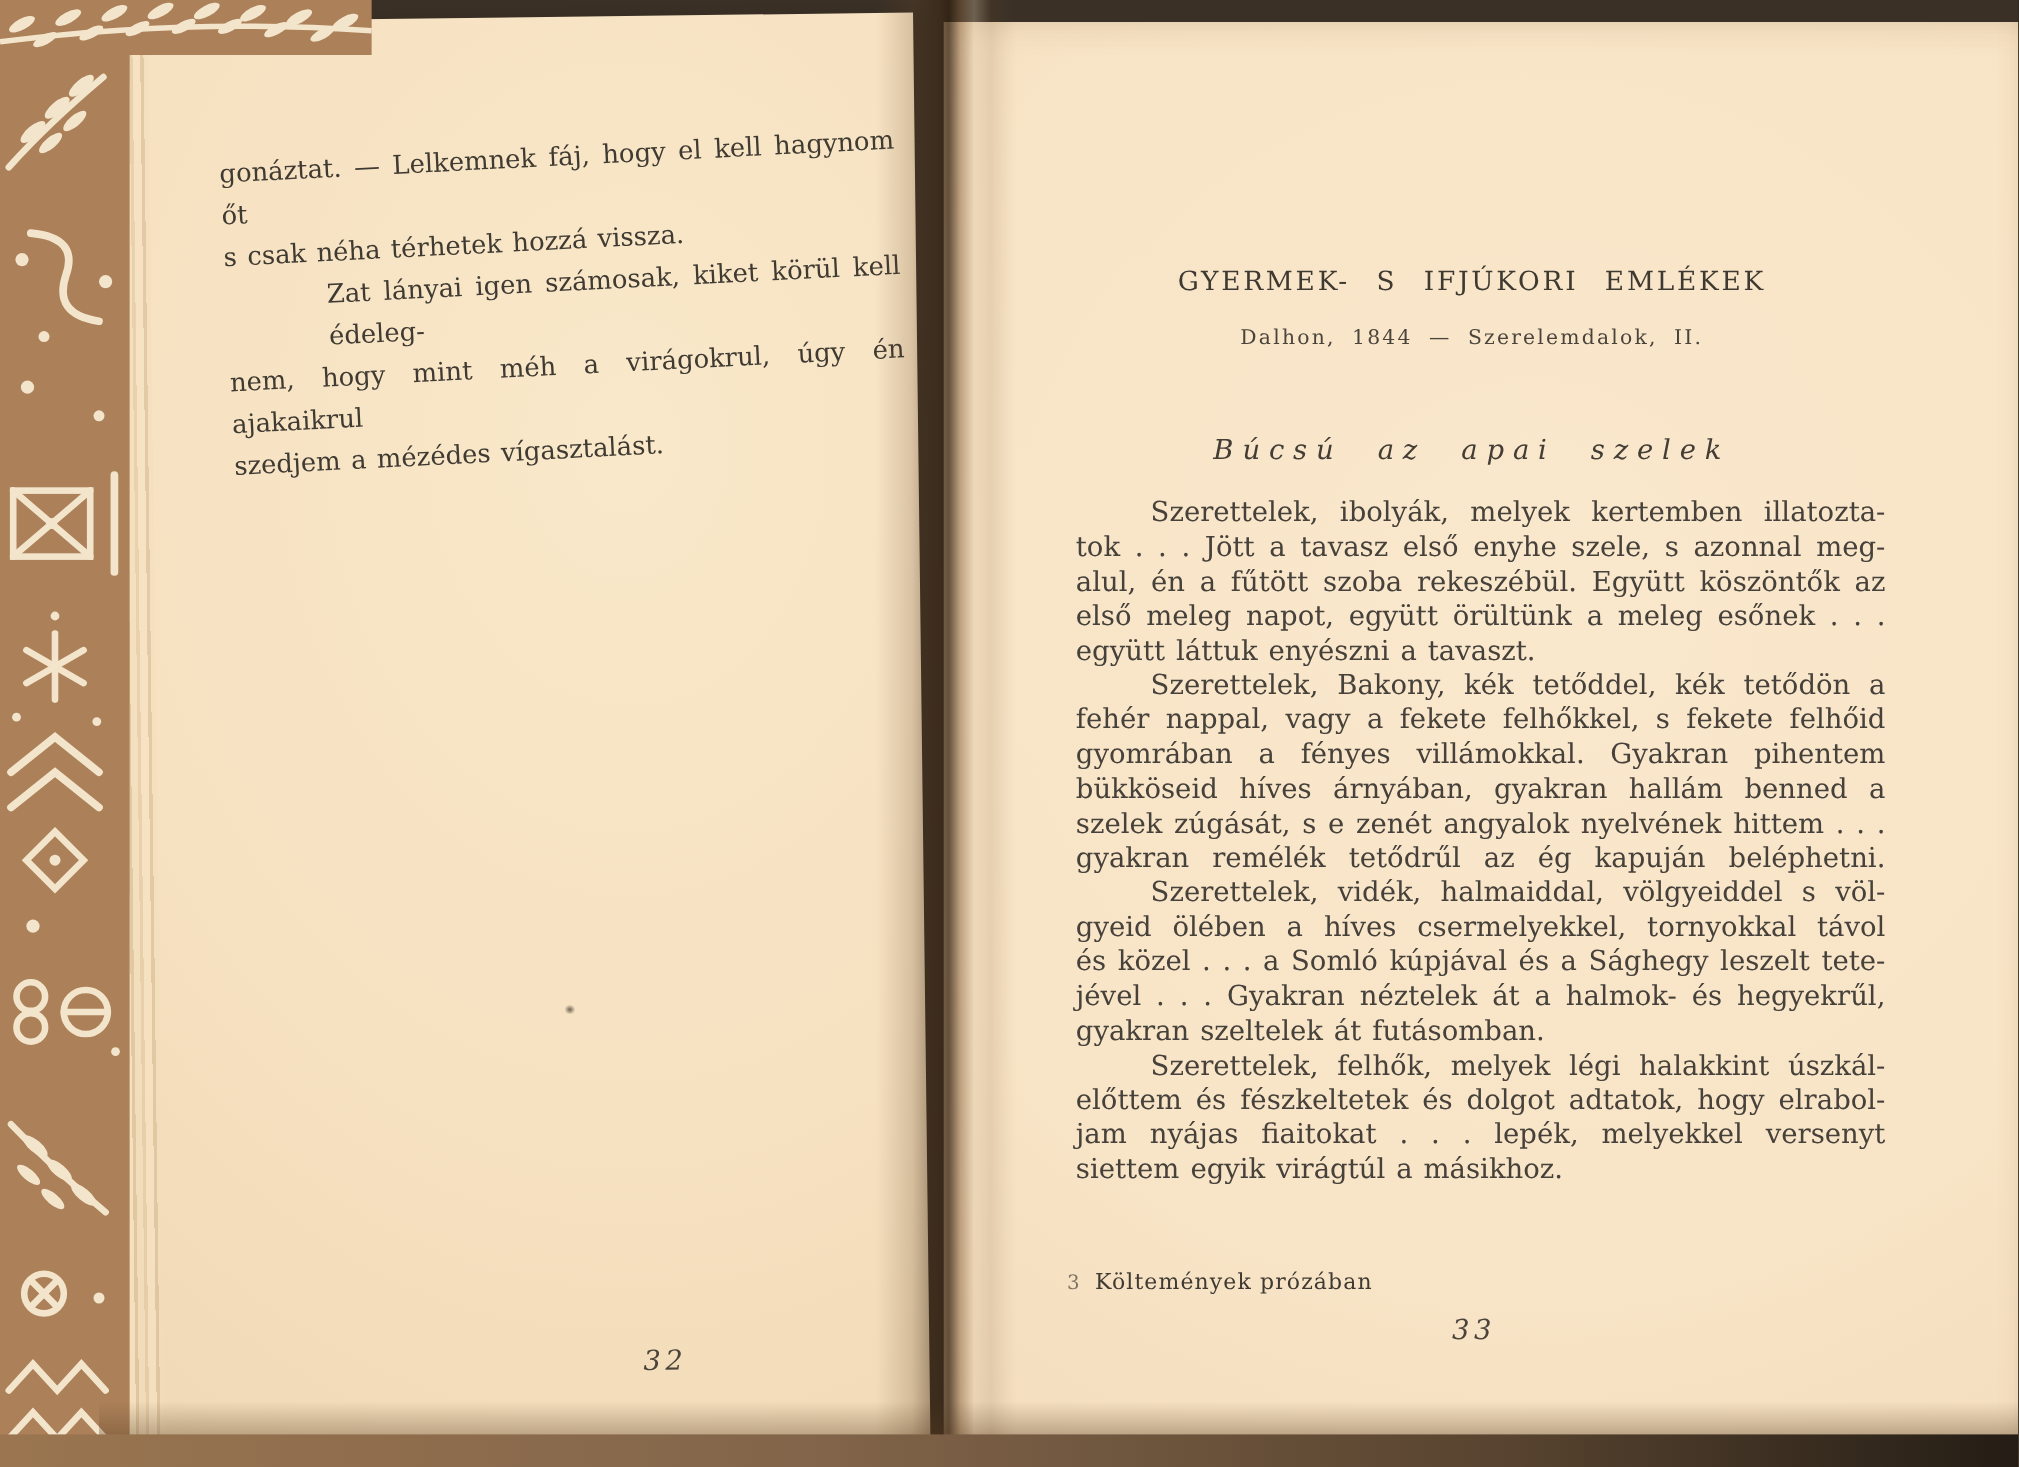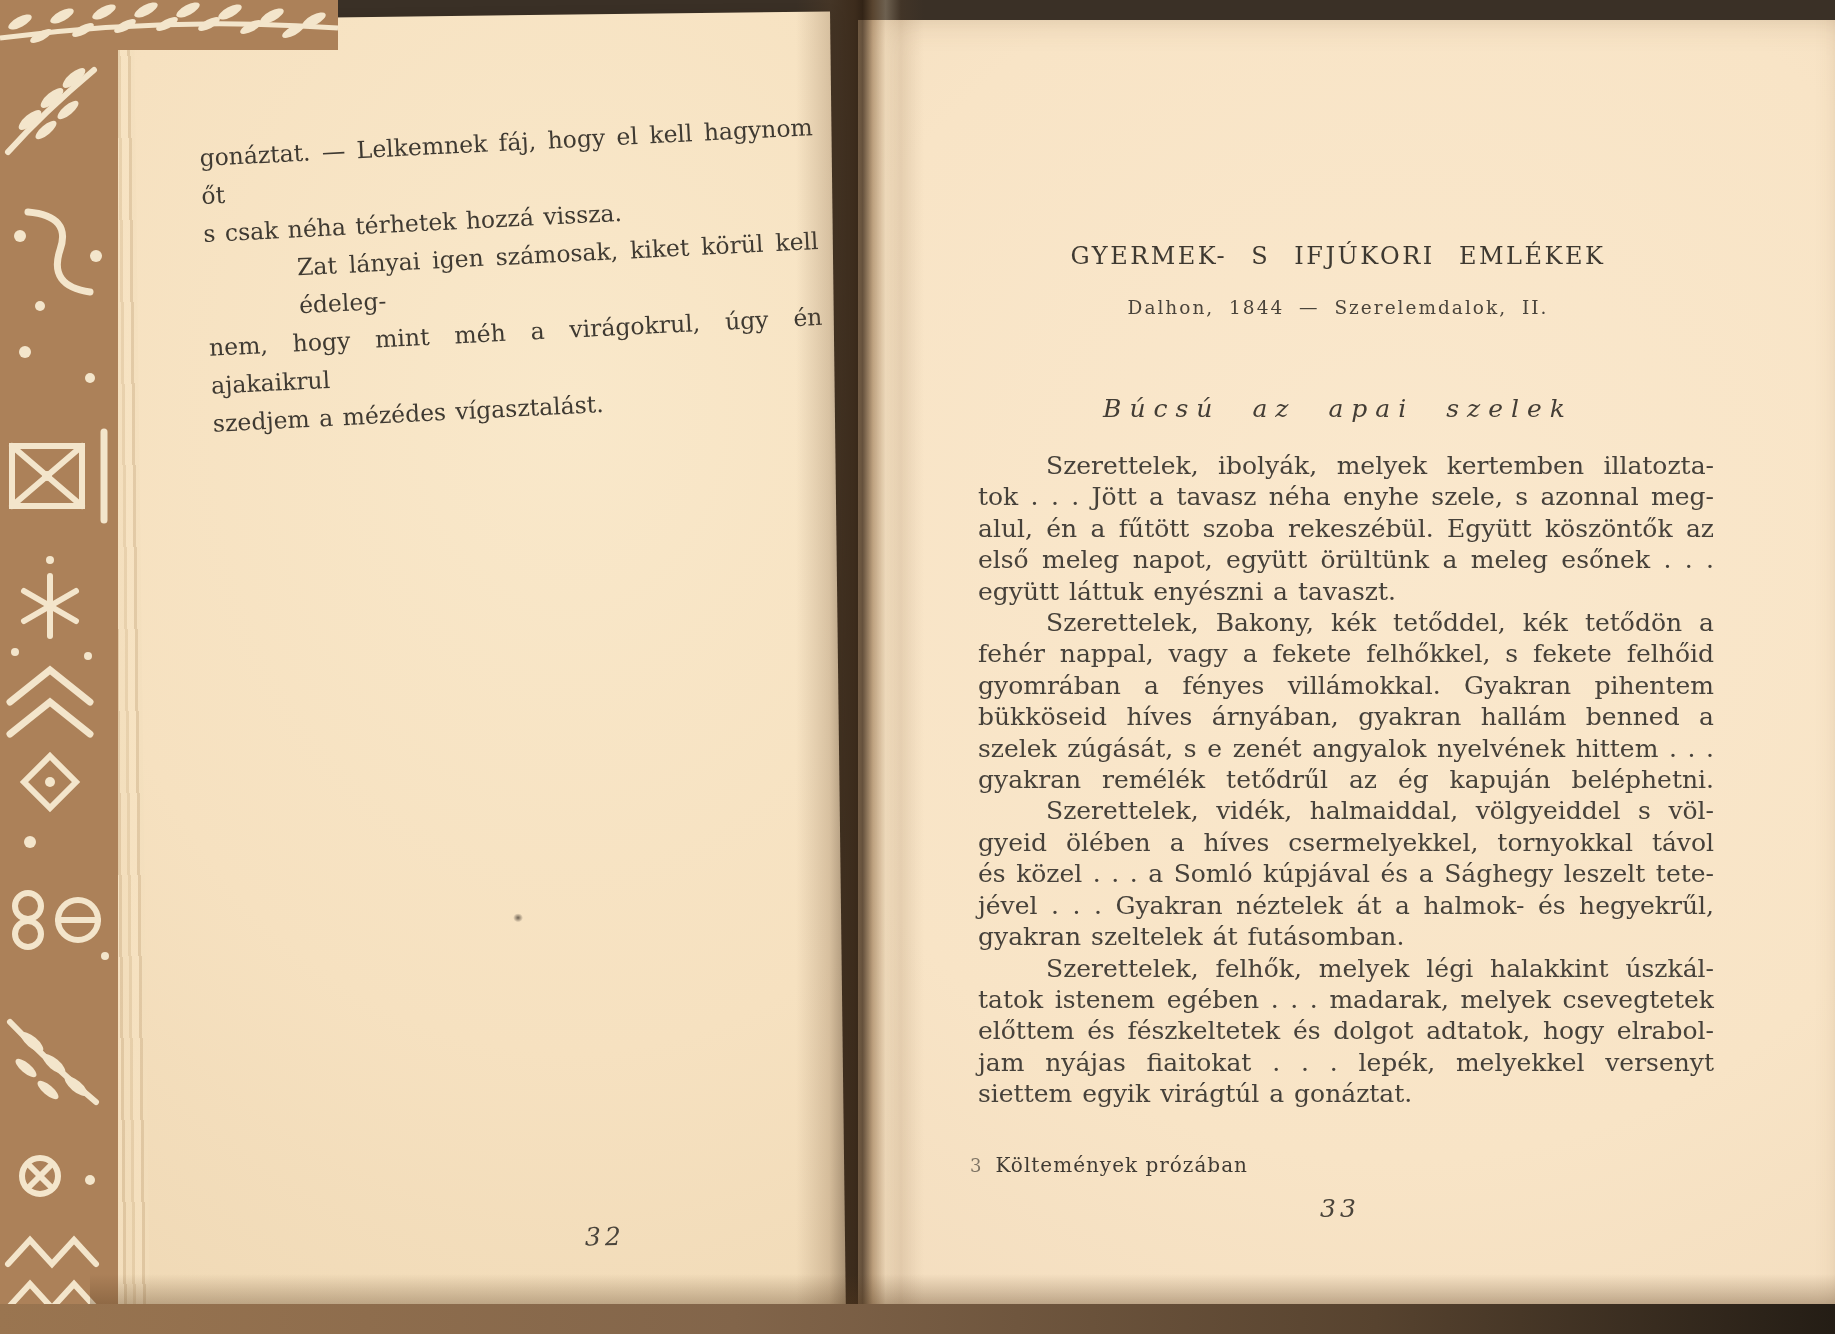--- a/index.html
+++ b/index.html
@@ -88,40 +88,39 @@
     <div class="speck speck-b"></div>
   </div>
 
   <div class="right-page">
     <div class="rp-title">GYERMEK- S IFJÚKORI EMLÉKEK</div>
     <div class="rp-subtitle">Dalhon, 1844 — Szerelemdalok, II.</div>
     <div class="rp-heading">Búcsú az apai szelek</div>
     <div class="rp-body">
 
     <div class="line indent">Szerettelek, ibolyák, melyek kertemben illatozta-</div>
-        <div class="line">tok . . . Jött a tavasz néha enyhe szele, s azonnal meg-</div>
+        <div class="line">tok . . . Jött a tavasz első enyhe szele, s azonnal meg-</div>
         <div class="line">alul, én a fűtött szoba rekeszébül. Együtt köszöntők az</div>
         <div class="line">első meleg napot, együtt örültünk a meleg esőnek . . .</div>
         <div class="line end">együtt láttuk enyészni a tavaszt.</div>
         <div class="line indent">Szerettelek, Bakony, kék tetőddel, kék tetődön a</div>
         <div class="line">fehér nappal, vagy a fekete felhőkkel, s fekete felhőid</div>
         <div class="line">gyomrában a fényes villámokkal. Gyakran pihentem</div>
         <div class="line">bükköseid híves árnyában, gyakran hallám benned a</div>
         <div class="line">szelek zúgását, s e zenét angyalok nyelvének hittem . . .</div>
         <div class="line">gyakran remélék tetődrűl az ég kapuján beléphetni.</div>
         <div class="line indent">Szerettelek, vidék, halmaiddal, völgyeiddel s völ-</div>
         <div class="line">gyeid ölében a híves csermelyekkel, tornyokkal távol</div>
         <div class="line">és közel . . . a Somló kúpjával és a Sághegy leszelt tete-</div>
         <div class="line">jével . . . Gyakran néztelek át a halmok- és hegyekrűl,</div>
         <div class="line end">gyakran szeltelek át futásomban.</div>
         <div class="line indent">Szerettelek, felhők, melyek légi halakkint úszkál-</div>
-        <div class="line">tatok istenem egében . . . madarak, melyek csevegtetek</div>
         <div class="line">előttem és fészkeltetek és dolgot adtatok, hogy elrabol-</div>
         <div class="line">jam nyájas fiaitokat . . . lepék, melyekkel versenyt</div>
-        <div class="line end">siettem egyik virágtúl a gonáztat.</div>
+        <div class="line end">siettem egyik virágtúl a másikhoz.</div>
       </div>
     <div class="rp-footer">
       <span class="sig">3</span><span>Költemények prózában</span>
     </div>
     <div class="pageno pageno-right">33</div>
 
   </div>
 
   <div class="gutter"></div>
 

